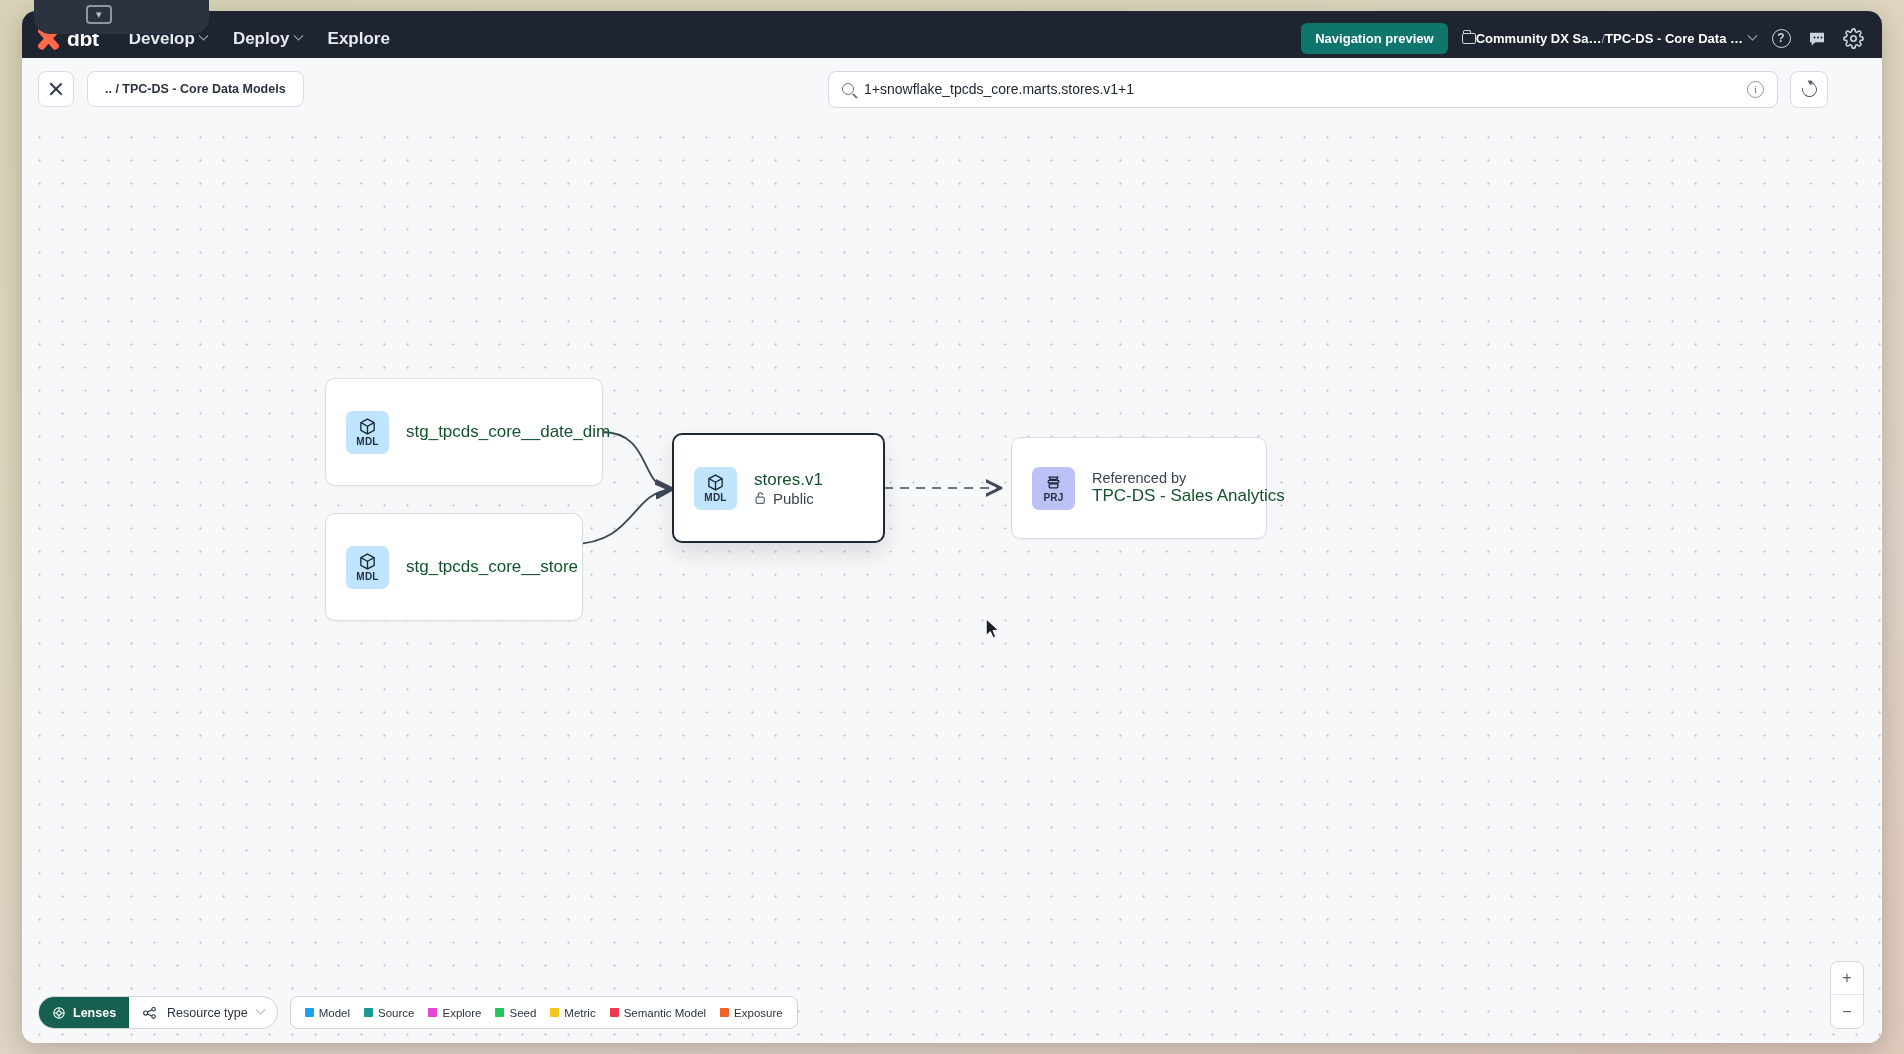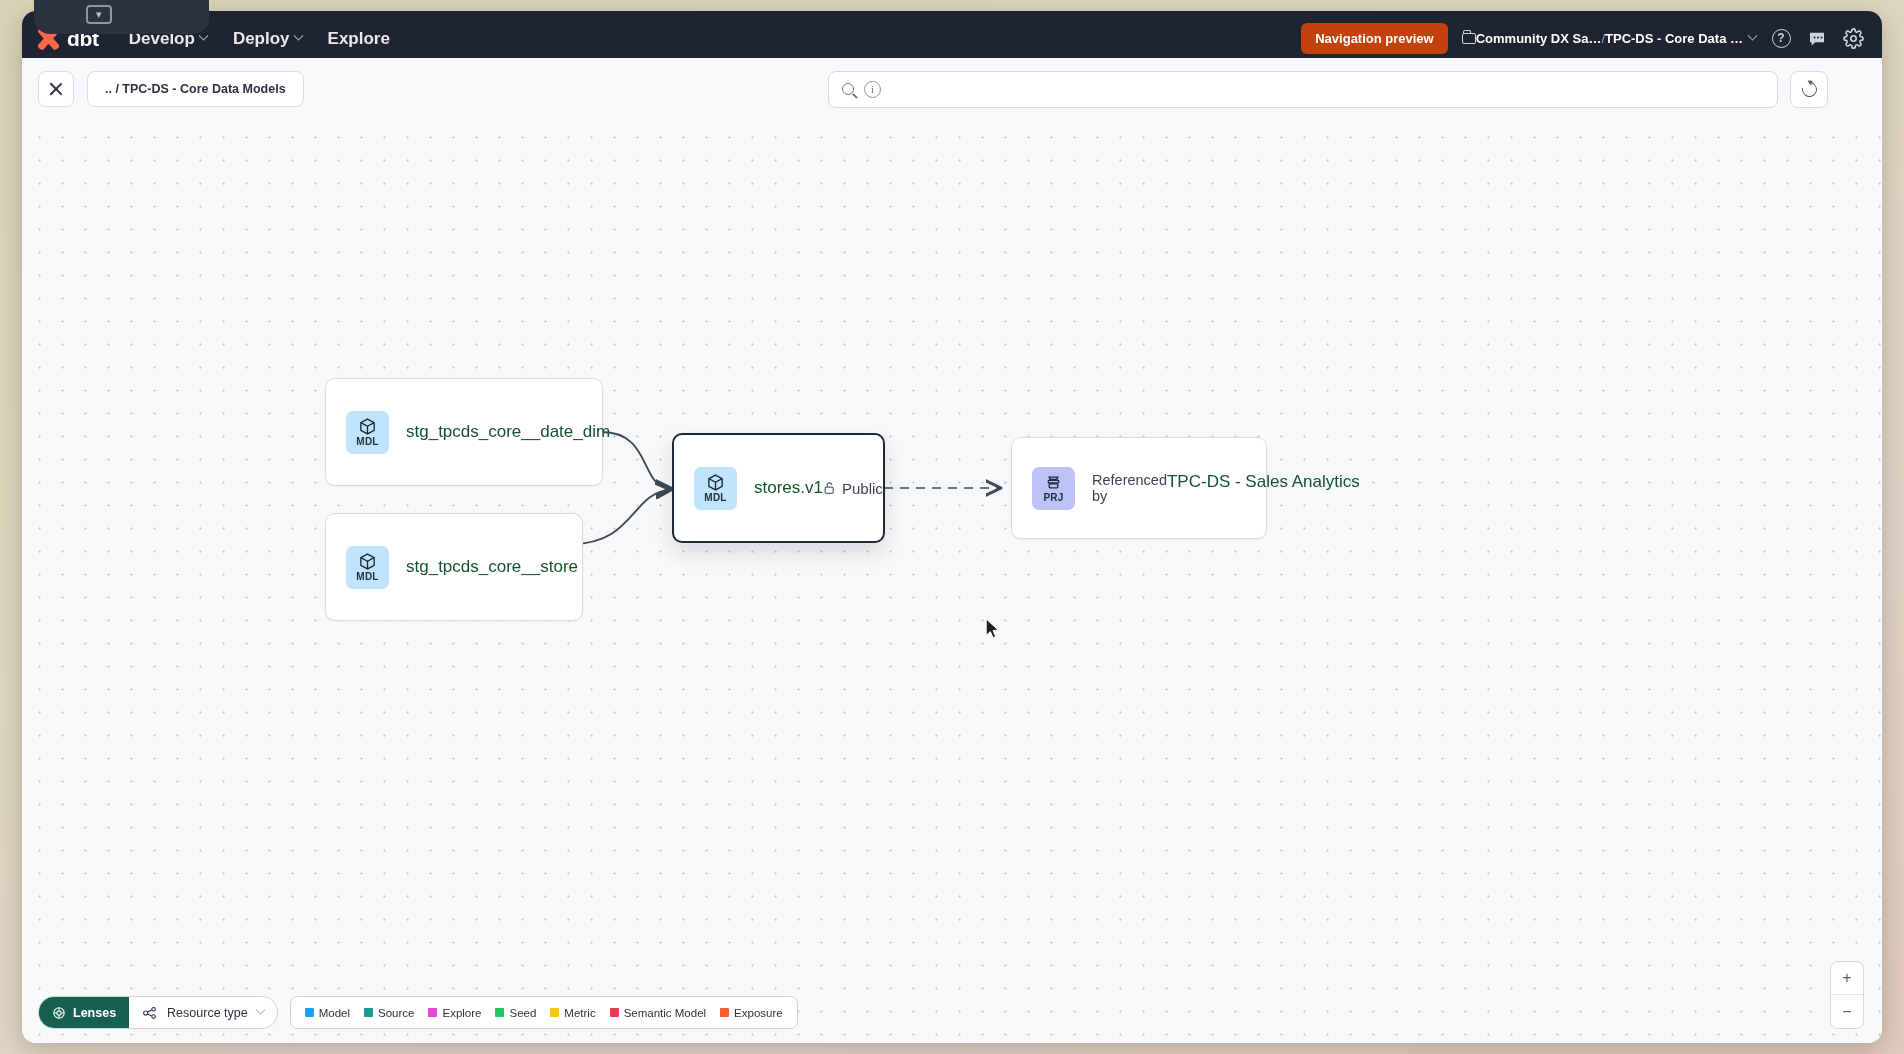--- a/index.html
+++ b/index.html
@@ -118,21 +118,21 @@
     border-bottom: 1.6px solid #aeb6c2;
     transform: rotate(45deg) translate(-2px,-2px);
   }
   #nav-right {
     margin-left: auto;
     display: flex;
     align-items: center;
     gap: 14px;
   }
   #navigation-preview-badge {
-    background: #c2410c;
+    background: #0f766e;
     color: #ffffff;
     font-size: 13px;
     font-weight: bold;
     padding: 8px 14px;
     border-radius: 6px;
     cursor: pointer;
   }
   #account-breadcrumb {
     display: flex;
     align-items: center;
@@ -346,21 +346,21 @@
     font-weight: bold;
     color: #24303e;
     letter-spacing: 0.2px;
     line-height: 10px;
   }
   .node-title {
     font-size: 17px;
     color: #14532d;
     white-space: nowrap;
   }
-  .node-text-col { display: flex; flex-direction: row; }
+  .node-text-col { display: flex; flex-direction: column; }
   .node-sub {
     display: flex;
     align-items: center;
     gap: 6px;
     font-size: 15px;
     color: #3a4452;
   }
   .node-kicker {
     font-size: 14.5px;
     color: #3a4452;
@@ -519,20 +519,21 @@
 
   <div id="sub-toolbar">
     <div class="tb-btn" id="close-lineage-button">
       <span class="x-glyph"></span>
     </div>
     <div class="tb-btn" id="project-breadcrumb-button">.. / TPC-DS - Core Data Models</div>
 
     <div id="search-wrap">
       <div id="lineage-search-box">
         <span class="magnifier"></span>
+        <input id="lineage-search-input" type="text" value="1+snowflake_tpcds_core.marts.stores.v1+1" style="">
         <span class="info-circ">i</span>
       </div>
       <div class="tb-btn" id="reset-graph-button">
         <span class="refresh-glyph"></span>
       </div>
     </div>
   </div>
 
   <div id="lineage-canvas">
 

